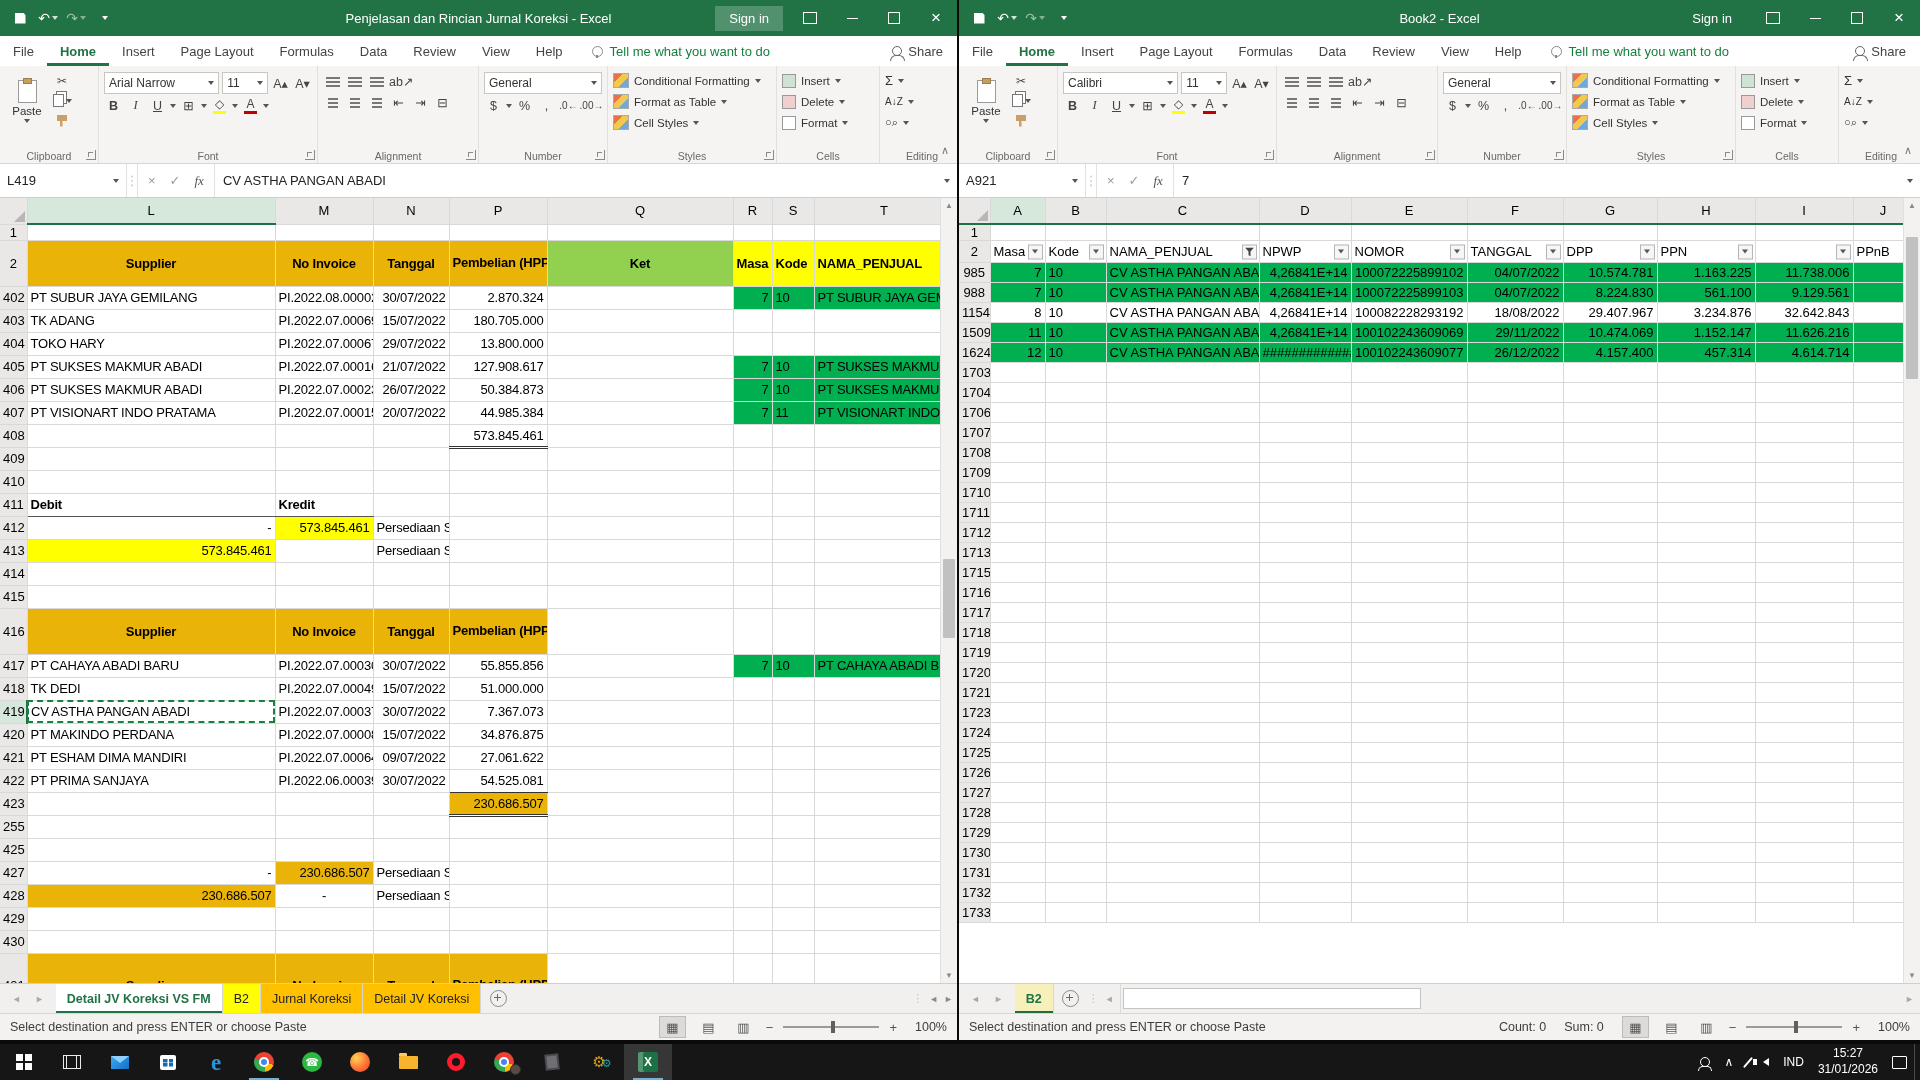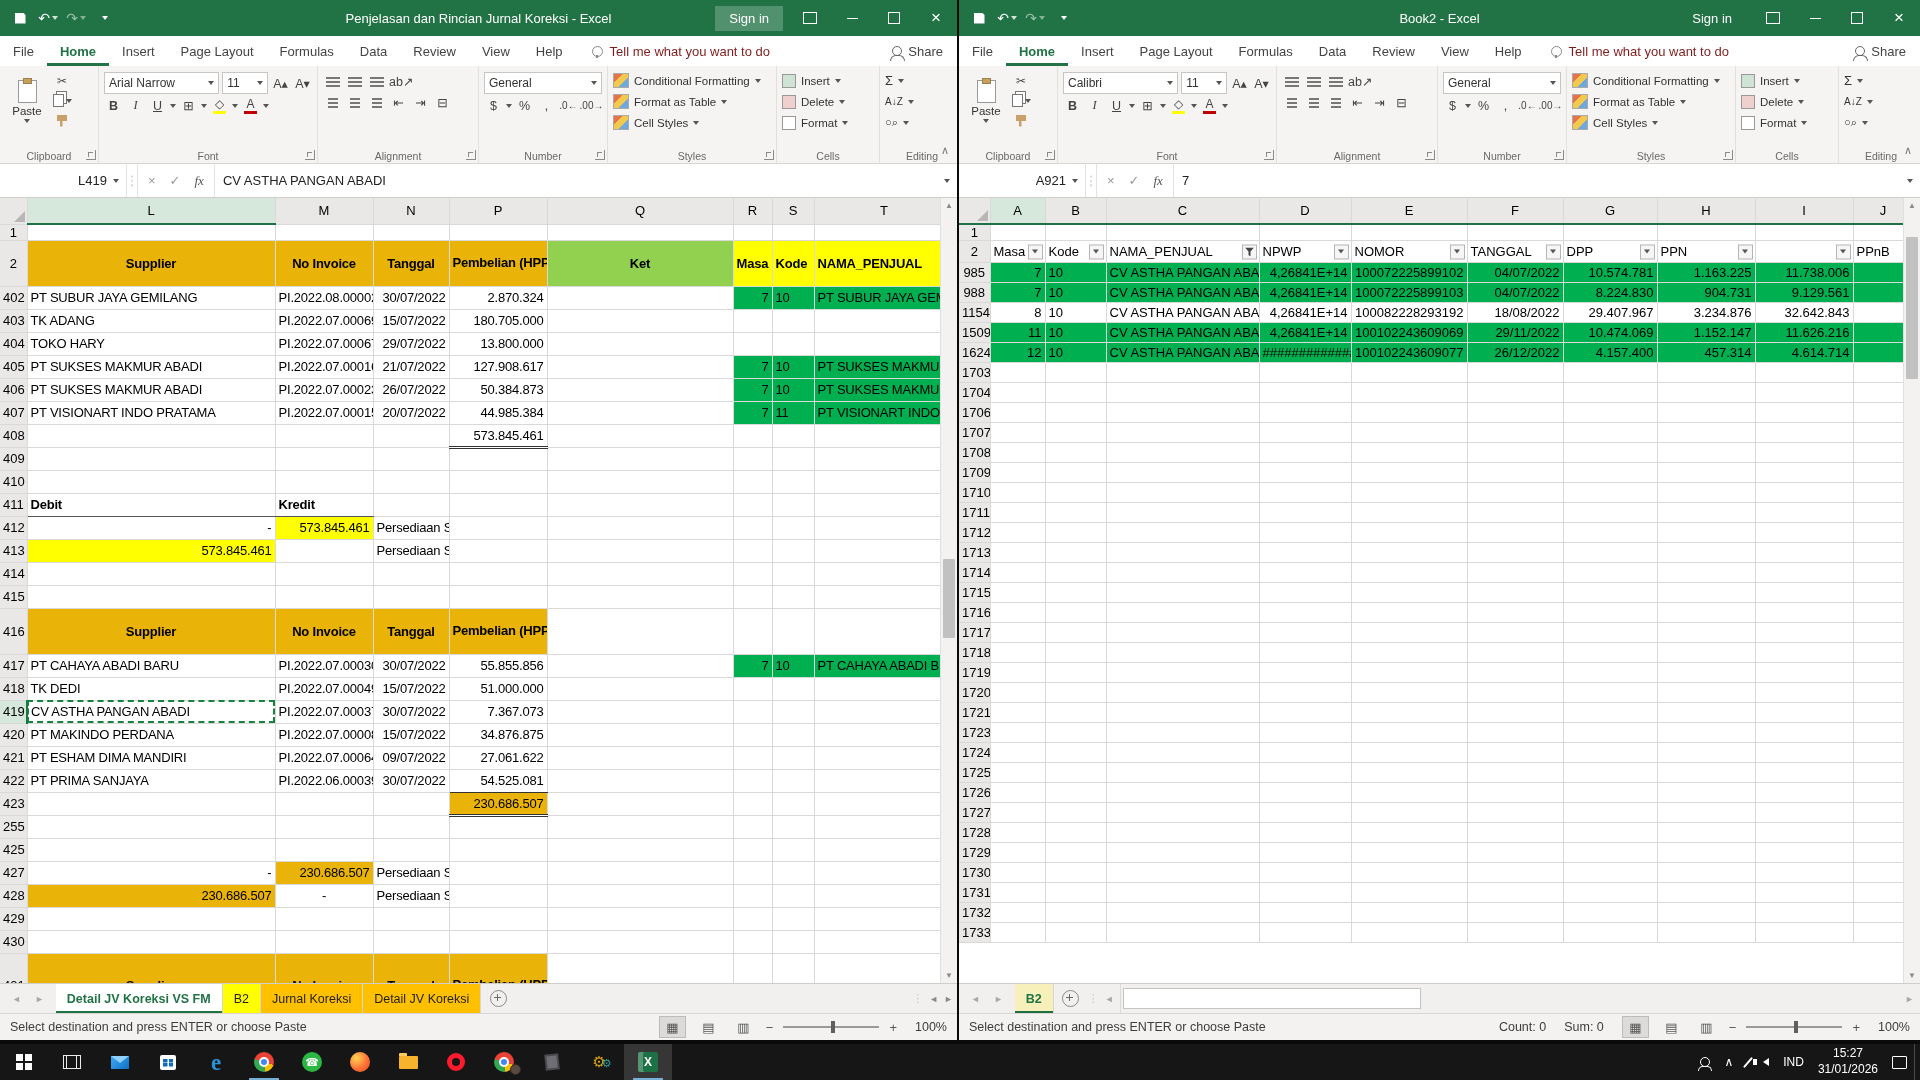--- a/index.html
+++ b/index.html
@@ -22,21 +22,21 @@
   .signin.boxed{background:rgba(255,255,255,.22);}
   .wbtn{width:42px;height:100%;display:flex;align-items:center;justify-content:center;font-size:15px;color:#fff;}
   .minbar{width:11px;height:1px;background:#fff;}
   .maxbox{width:10px;height:10px;border:1px solid #fff;}
   .rdo{width:12px;height:10px;border:1px solid #fff;}
 
   
   .tabsrow{height:30px;background:#fff;display:flex;align-items:stretch;font-size:13px;color:#444;flex:none;}
   .rtab{display:flex;align-items:center;padding:0 13px;white-space:nowrap;}
   .rtab.active{color:#217346;font-weight:700;box-shadow:inset 0 -3px 0 #217346;}
-  .tellme{display:flex;align-items:center;gap:7px;color:#7f1d1d;margin-left:16px;white-space:nowrap;}
+  .tellme{display:flex;align-items:center;gap:7px;color:#15803d;margin-left:16px;white-space:nowrap;}
   .bulb{width:9px;height:9px;border:1px solid #8a8a8a;border-radius:50%;position:relative;}
   .bulb::after{content:"";position:absolute;left:3px;top:8px;width:2px;height:3px;background:#8a8a8a;}
   .sharebox{margin-left:auto;display:flex;align-items:center;gap:6px;color:#444;padding-right:14px;white-space:nowrap;}
   .personico{width:8px;height:8px;border-radius:50%;border:1px solid #666;position:relative;}
   .personico::after{content:"";position:absolute;left:-3px;top:8px;width:13px;height:5px;border:1px solid #666;border-bottom:none;border-radius:6px 6px 0 0;}
 
   
   .ribbon{height:97px;background:#f5f4f2;border-bottom:1px solid #d8d6d2;display:flex;position:relative;flex:none;overflow:hidden;}
   .rgroup{position:relative;border-right:1px solid #e2e0dc;padding:4px 5px 15px;display:flex;flex-direction:column;flex:none;}
   .rglabel{position:absolute;bottom:1px;left:0;right:0;text-align:center;font-size:10.5px;color:#696969;white-space:nowrap;}
@@ -61,21 +61,21 @@
   .al.s{width:10px;}
   .styico{width:14px;height:13px;border:1px solid #aaa;background:linear-gradient(135deg,#e8734a 0 33%,#f2c94c 33% 66%,#6fa8dc 66%);}
   .stybtn{display:flex;align-items:center;gap:5px;font-size:11.5px;color:#333;height:21px;white-space:nowrap;}
   .cellico{width:12px;height:12px;border:1px solid #999;}
   .cellico.ins{background:#cfe3d4;}.cellico.del{background:#f0cfcf;}.cellico.fmt{background:#fff;}
   .collapse{position:absolute;right:8px;bottom:6px;color:#777;font-size:11px;}
 
   
   .fbar{height:33px;background:#fff;border-bottom:1px solid #d0cecb;display:flex;align-items:stretch;flex:none;font-size:13px;}
   .namebox{width:112px;display:flex;align-items:center;padding:0 7px;border-right:1px solid #e2e2e2;color:#222;gap:6px;}
-  .namebox .ct{flex:1;text-align:right;}
+  .namebox .ct{flex:1;}
   .fsep{width:10px;display:flex;align-items:center;justify-content:center;color:#c0c0c0;border-right:1px solid #e2e2e2;}
   .fbtns{display:flex;align-items:center;gap:14px;padding:0 10px;color:#9a9a9a;border-right:1px solid #e2e2e2;}
   .fx{font-style:italic;font-family:"Liberation Serif",serif;color:#555;}
   .fcontent{flex:1;display:flex;align-items:center;padding:0 8px;color:#222;overflow:hidden;white-space:nowrap;}
   .fexp{width:20px;display:flex;align-items:center;justify-content:center;}
 
   
   .gridzone{position:relative;flex:1;overflow:hidden;background:#fff;}
   table.sheet{border-collapse:collapse;table-layout:fixed;}
   table.sheet td{border-right:1px solid #d9d9d9;border-bottom:1px solid #d9d9d9;font-size:13px;color:#000;
@@ -1147,21 +1147,21 @@
             </tr>
             <tr style="height:20px">
               <td class="hcell rnb ">988</td>
               <td class="cell t-g t-r">7</td>
               <td class="cell t-g">10</td>
               <td class="cell t-g">CV ASTHA PANGAN ABA</td>
               <td class="cell t-g t-r">4,26841E+14</td>
               <td class="cell t-g t-r">100072225899103</td>
               <td class="cell t-g t-r">04/07/2022</td>
               <td class="cell t-g t-r">8.224.830</td>
-              <td class="cell t-g t-r">904.731</td>
+              <td class="cell t-g t-r">561.100</td>
               <td class="cell t-g t-r">9.129.561</td>
               <td class="cell t-g"></td>
             </tr>
             <tr style="height:20px">
               <td class="hcell rnb ">1154</td>
               <td class="cell t-r">8</td>
               <td class="cell ">10</td>
               <td class="cell ">CV ASTHA PANGAN ABA</td>
               <td class="cell t-r">4,26841E+14</td>
               <td class="cell t-r">100082228293192</td>
@@ -1309,33 +1309,20 @@
               <td class="cell "></td>
               <td class="cell "></td>
               <td class="cell "></td>
               <td class="cell "></td>
               <td class="cell "></td>
               <td class="cell "></td>
               <td class="cell "></td>
             </tr>
             <tr style="height:20px">
               <td class="hcell  ">1713</td>
-              <td class="cell "></td>
-              <td class="cell "></td>
-              <td class="cell "></td>
-              <td class="cell "></td>
-              <td class="cell "></td>
-              <td class="cell "></td>
-              <td class="cell "></td>
-              <td class="cell "></td>
-              <td class="cell "></td>
-              <td class="cell "></td>
-            </tr>
-            <tr style="height:20px">
-              <td class="hcell  ">1714</td>
               <td class="cell "></td>
               <td class="cell "></td>
               <td class="cell "></td>
               <td class="cell "></td>
               <td class="cell "></td>
               <td class="cell "></td>
               <td class="cell "></td>
               <td class="cell "></td>
               <td class="cell "></td>
               <td class="cell "></td>

